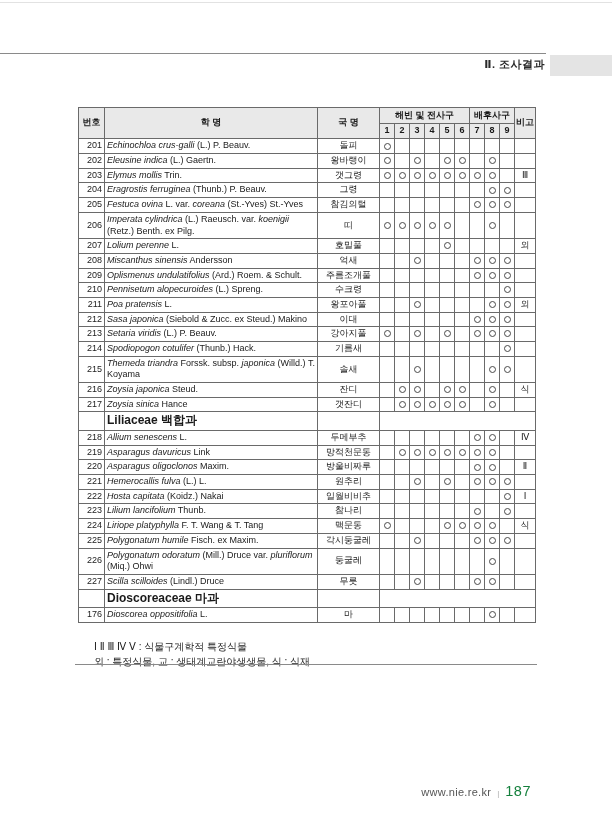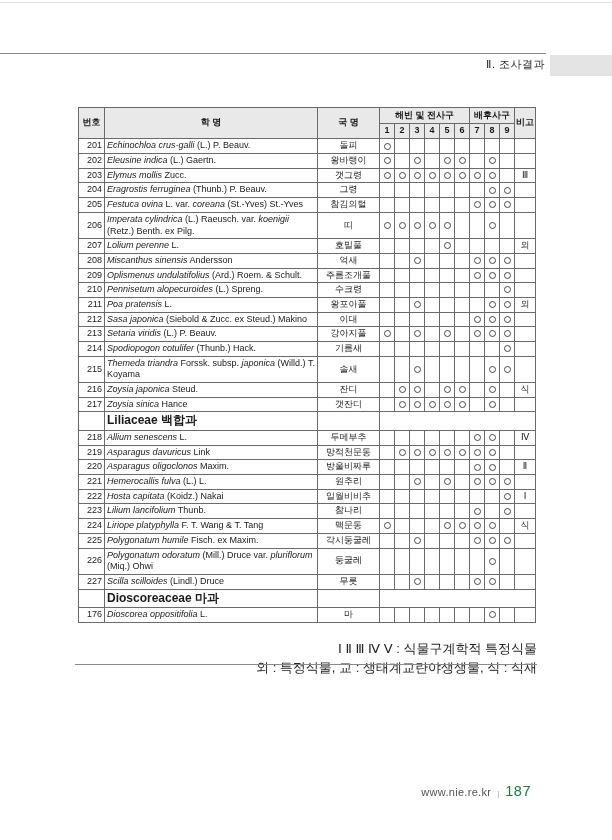--- a/index.html
+++ b/index.html
@@ -1,41 +1,41 @@
 <!DOCTYPE html>
 <html><head>
 <meta charset="utf-8">
 <style>
   html,body{margin:0;padding:0;background:#fff;}
   .page{position:relative;width:612px;height:840px;background:#ffffff;overflow:hidden;
         font-family:"Liberation Sans","DejaVu Sans",sans-serif;color:#1a1a1a;}
   .top-edge-rule{position:absolute;top:2px;left:0;width:612px;height:1px;background:#e2e2e2;}
   .header-rule{position:absolute;top:53px;left:0;width:546px;height:1px;background:#8a8a8a;}
   .section-heading{position:absolute;top:57px;left:0;width:545px;text-align:right;
-        font-size:11px;letter-spacing:0.5px;color:#2a2a2a;}
+        font-size:11px;letter-spacing:0.5px;color:#2a2a2a;font-weight:bold;}
   .header-tab{position:absolute;top:55px;right:0;width:62px;height:21px;background:#e4e4e4;}
 
   table.species{position:absolute;top:107px;left:78px;width:457px;border-collapse:collapse;
         table-layout:fixed;}
   table.species{border:1.4px solid #222;}
   table.species th, table.species td{border:0.8px solid #6a6a6a;padding:1px 2px;
         font-size:9px;line-height:1.3;overflow:hidden;}
   table.species thead th{background:#e9e9e9;font-weight:bold;text-align:center;padding:1.5px 0;}
   td.no{text-align:right;color:#222;}
   td.sci{text-align:left;padding-left:4px;white-space:normal;}
   td.sci .it{font-style:italic;}
   td.sci.section-label{font-weight:bold;font-size:12px;}
   td.kor{text-align:center;}
   td.presence{text-align:center;padding:0;}
   td.remark{text-align:center;font-size:8.6px;}
   .circle{display:inline-block;width:7px;height:7px;border:1px solid #4a4a4a;border-radius:50%;
         vertical-align:middle;box-sizing:border-box;}
 
-  .notes{position:absolute;top:640px;left:78px;width:459px;text-align:right;
-        font-size:13px;line-height:1.45;color:#222;}
+  .notes{position:absolute;top:640px;left:94px;width:459px;
+        font-size:10px;line-height:1.45;color:#222;}
   .bottom-rule{position:absolute;top:664px;left:75px;width:462px;height:1px;background:#8a8a8a;}
 
   .footer{position:absolute;top:782px;left:0;width:531px;text-align:right;white-space:nowrap;}
   .footer .site{font-size:11px;color:#555;letter-spacing:0.3px;}
   .footer .sep{font-size:8px;color:#aaa;margin:0 6px;}
   .footer .pagenum{font-size:14.5px;color:#15803d;letter-spacing:0.5px;margin-top:8px;}
 </style>
 </head>
 <body>
 
@@ -109,21 +109,21 @@
           <td class="presence"></td>
           <td class="presence"><span class="circle"></span></td>
           <td class="presence"><span class="circle"></span></td>
           <td class="presence"></td>
           <td class="presence"><span class="circle"></span></td>
           <td class="presence"></td>
           <td class="remark"></td>
         </tr>
         <tr>
           <td class="no">203</td>
-          <td class="sci"><span class="it">Elymus mollis</span><span> Zucc.</span></td>
+          <td class="sci"><span class="it">Elymus mollis</span><span> Trin.</span></td>
           <td class="kor">갯그령</td>
           <td class="presence"><span class="circle"></span></td>
           <td class="presence"><span class="circle"></span></td>
           <td class="presence"><span class="circle"></span></td>
           <td class="presence"><span class="circle"></span></td>
           <td class="presence"><span class="circle"></span></td>
           <td class="presence"><span class="circle"></span></td>
           <td class="presence"><span class="circle"></span></td>
           <td class="presence"><span class="circle"></span></td>
           <td class="presence"></td>

